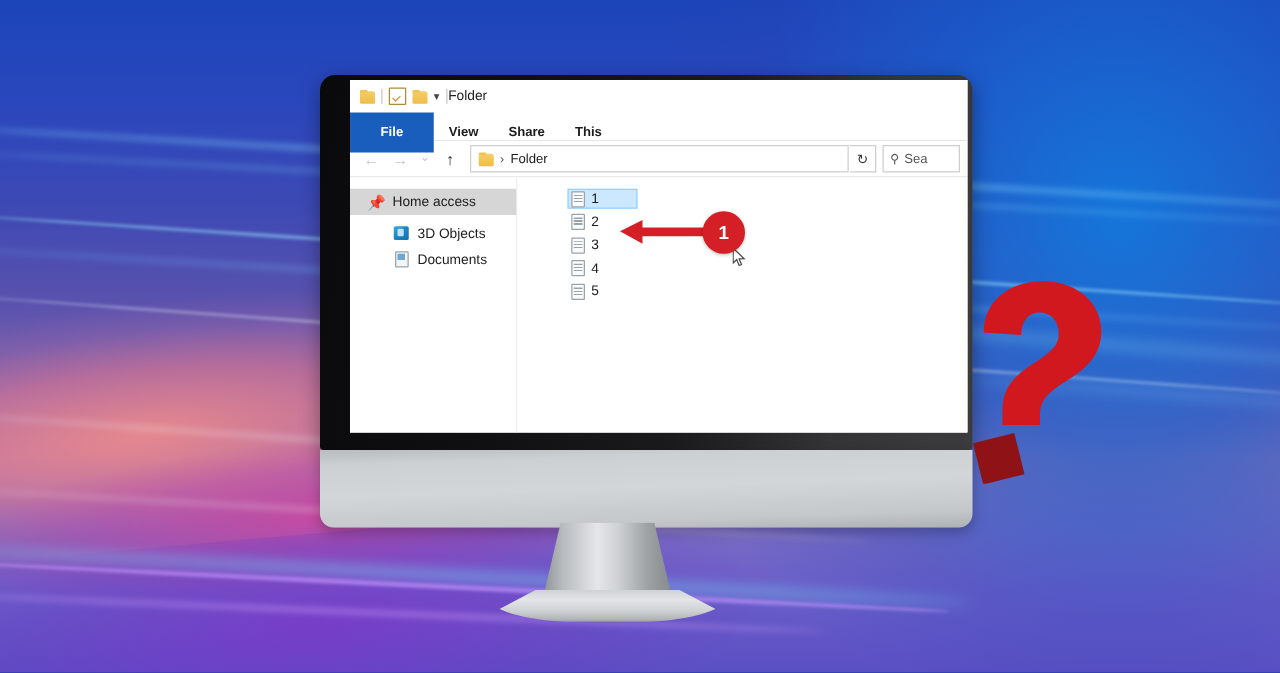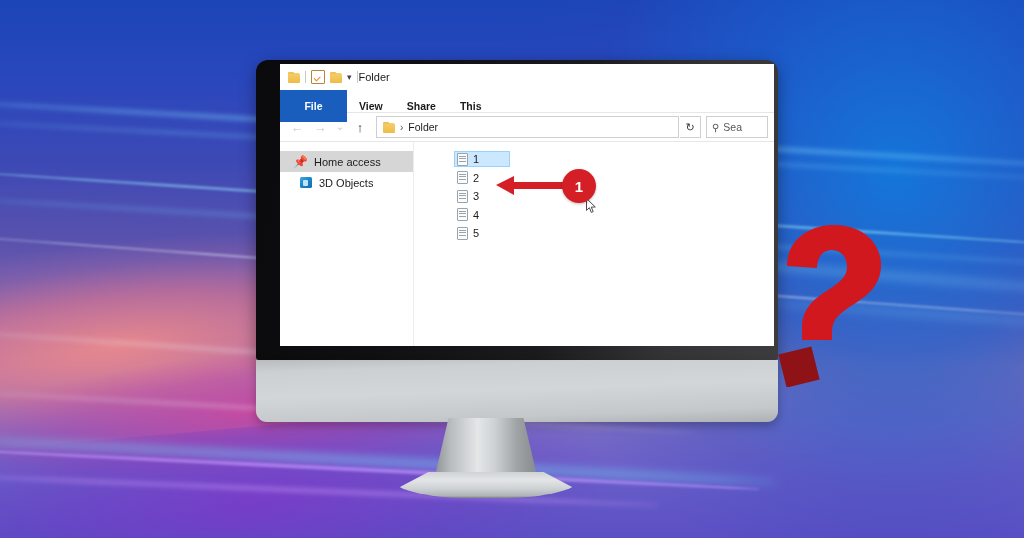--- a/index.html
+++ b/index.html
@@ -126,21 +126,21 @@
     align-items:center;justify-content:center;font-size:11px;color:#333;background:#fff;}
   .searchbox{width:50px;height:20px;border:1px solid #cfcfcf;display:flex;align-items:center;
     gap:4px;padding:0 5px;margin-left:4px;background:#fff;overflow:hidden;flex:0 0 auto;}
   .search-ic{font-size:10px;color:#555;transform:scaleX(-1);}
   .search-ph{font-size:10.5px;color:#555;white-space:nowrap;}
 
   .body-row{display:flex;height:206px;border-top:1px solid #e6e6e6;}
   .sidebar{width:133px;padding-top:9px;background:#fff;border-right:1px solid #ececec;}
   .snode{display:flex;align-items:center;gap:6px;height:21px;padding-left:14px;font-size:11px;color:#1c1c1c;}
   .snode.sel{background:#d6d6d6;}
-  .snode.indent{padding-left:19px;}
+  .snode.indent{padding-left:34px;align-items:flex-end;}
   .sic{width:14px;height:14px;display:flex;align-items:center;justify-content:center;flex:0 0 auto;}
 
   .ic-pin{color:#1884d8;font-size:12px;line-height:1;}
   .ic-cloud{width:14px;height:9px;position:relative;}
   .ic-cloud:before{content:"";position:absolute;left:0;bottom:0;width:14px;height:6px;
     background:#1a8ad4;border-radius:7px 7px 3px 3px;}
   .ic-cloud:after{content:"";position:absolute;left:3px;top:0;width:8px;height:8px;
     background:#1a8ad4;border-radius:50%;}
   .ic-pc{width:14px;height:11px;position:relative;}
   .ic-pc:before{content:"";position:absolute;left:1px;top:0;width:11px;height:7px;
@@ -266,20 +266,26 @@
                   <span class="ic-pin">📌</span>
                 </span>
               <span>Home access</span>
             </div>
             <div class="snode indent">
               <span class="sic">
                   <span class="ic-3d"></span>
                 </span>
               <span>3D Objects</span>
             </div>
+            <div class="snode indent">
+              <span class="sic">
+                  <span class="ic-doc-s"></span>
+                </span>
+              <span>Documents</span>
+            </div>
           </div>
 
           <div class="filepane">
             <div class="flist">
               <div class="frow sel">
                 <span class="ic-doc"></span>
                 <span>1</span>
               </div>
               <div class="frow">
                 <span class="ic-doc"></span>

